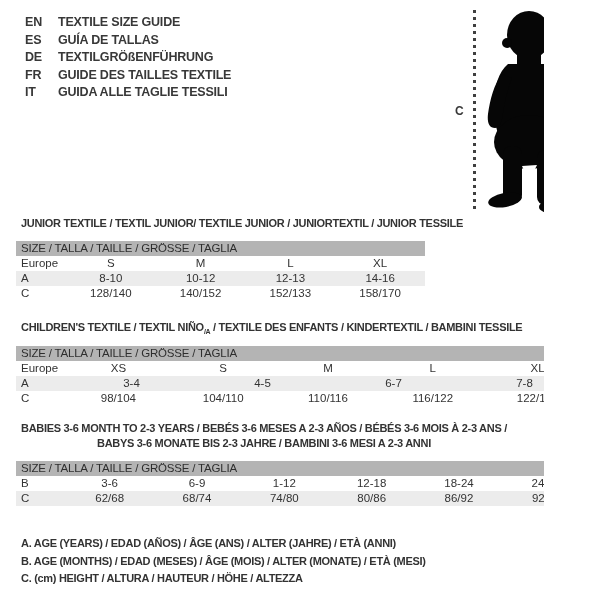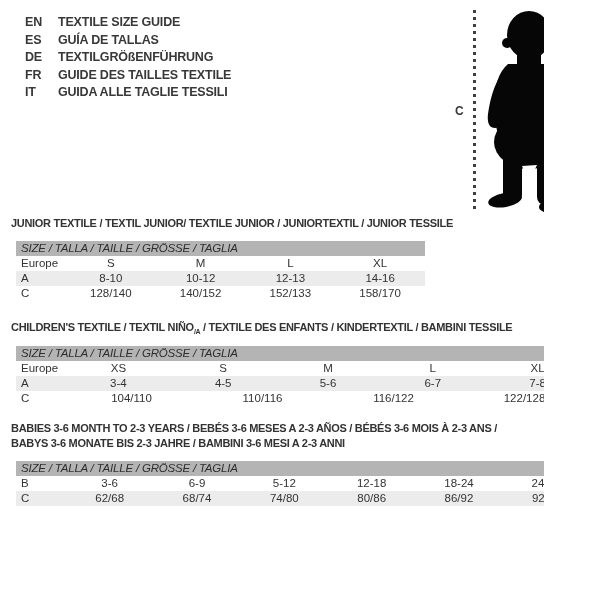--- a/index.html
+++ b/index.html
@@ -13,29 +13,29 @@
   .lang-code{display:inline-block;width:33px;}
   
   .dashed-line{
     position:absolute;left:473px;top:10px;width:2.5px;height:201px;
     background:repeating-linear-gradient(to bottom,#3f3f3f 0 3.5px,transparent 3.5px 7px);
   }
   .c-label{position:absolute;left:455px;top:104px;font-size:12px;font-weight:bold;}
   .baby-svg{position:absolute;left:486px;top:8px;}
   
   .sec-heading{
-    position:absolute;left:11px;font-size:11px;font-weight:bold;letter-spacing:-0.3px;
-    white-space:nowrap;color:#333;line-height:15px;
+    position:absolute;left:21px;font-size:11px;font-weight:bold;letter-spacing:-0.3px;
+    white-space:nowrap;color:#333;line-height:15px;text-align:center;
   }
   .sec-heading sub{font-size:7px;}
   
   .size-table{position:absolute;left:16px;font-size:11.5px;color:#333;}
   .size-table .thead{
     height:15px;line-height:15px;background:#b4b4b4;padding-left:5px;
-    letter-spacing:-0.2px;color:#2e2e2e;font-style:italic;
+    letter-spacing:-0.2px;color:#2e2e2e;
   }
   .trow{display:flex;height:15px;line-height:15px;}
   .trow.shaded{background:#ececec;}
   .tlabel{width:50px;padding-left:5px;box-sizing:border-box;}
   .tcell{flex:1;text-align:center;}
   
   .legend{position:absolute;left:21px;top:535px;}
   .legend-line{height:17.6px;line-height:17.6px;font-size:11px;font-weight:bold;letter-spacing:-0.3px;white-space:nowrap;color:#333;}
 </style>
 </head>
@@ -131,56 +131,61 @@
           <div class="tcell">XS</div>
           <div class="tcell">S</div>
           <div class="tcell">M</div>
           <div class="tcell">L</div>
           <div class="tcell">XL</div>
         </div>
         <div class="trow shaded">
           <div class="tlabel">A</div>
           <div class="tcell">3-4</div>
           <div class="tcell">4-5</div>
-          <div class="tcell">5-6</div>
           <div class="tcell">6-7</div>
           <div class="tcell">7-8</div>
         </div>
         <div class="trow">
           <div class="tlabel">C</div>
+          <div class="tcell">98/104</div>
           <div class="tcell">104/110</div>
           <div class="tcell">110/116</div>
           <div class="tcell">116/122</div>
           <div class="tcell">122/128</div>
         </div>
       </div>
   </div>
 
   <div class="sec-heading" style="top:421px">
     <div>BABIES 3-6 MONTH TO 2-3 YEARS / BEBÉS 3-6 MESES A 2-3 AÑOS / BÉBÉS 3-6 MOIS À 2-3 ANS /</div>
     <div>BABYS 3-6 MONATE BIS 2-3 JAHRE / BAMBINI 3-6 MESI A 2-3 ANNI</div>
   </div>
   <div class="size-table" style="top:461px;width:574px">
     <div class="thead">SIZE / TALLA / TAILLE / GRÖSSE / TAGLIA</div>
     <div>
         <div class="trow">
           <div class="tlabel">B</div>
           <div class="tcell">3-6</div>
           <div class="tcell">6-9</div>
-          <div class="tcell">5-12</div>
+          <div class="tcell">1-12</div>
           <div class="tcell">12-18</div>
           <div class="tcell">18-24</div>
           <div class="tcell">24-36</div>
         </div>
         <div class="trow shaded">
           <div class="tlabel">C</div>
           <div class="tcell">62/68</div>
           <div class="tcell">68/74</div>
           <div class="tcell">74/80</div>
           <div class="tcell">80/86</div>
           <div class="tcell">86/92</div>
           <div class="tcell">92/98</div>
         </div>
       </div>
   </div>
 
+  <div class="legend">
+    <div class="legend-line">A. AGE (YEARS) / EDAD (AÑOS) / ÂGE (ANS) / ALTER (JAHRE) / ETÀ (ANNI)</div>
+    <div class="legend-line">B. AGE (MONTHS) / EDAD (MESES) / ÂGE (MOIS) / ALTER (MONATE) / ETÀ (MESI)</div>
+    <div class="legend-line">C. (cm) HEIGHT / ALTURA / HAUTEUR / HÖHE / ALTEZZA</div>
+  </div>
 
 </div>
 
 </body></html>

